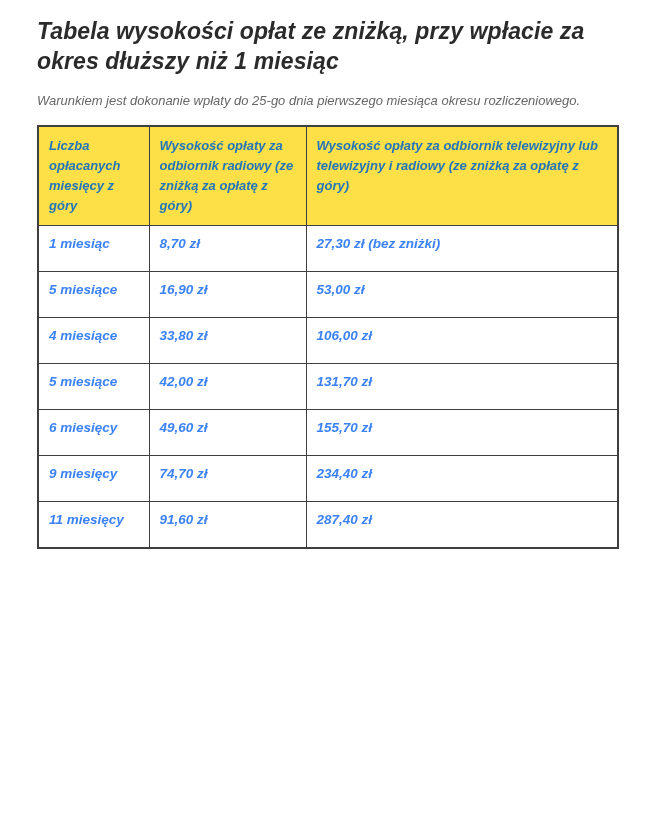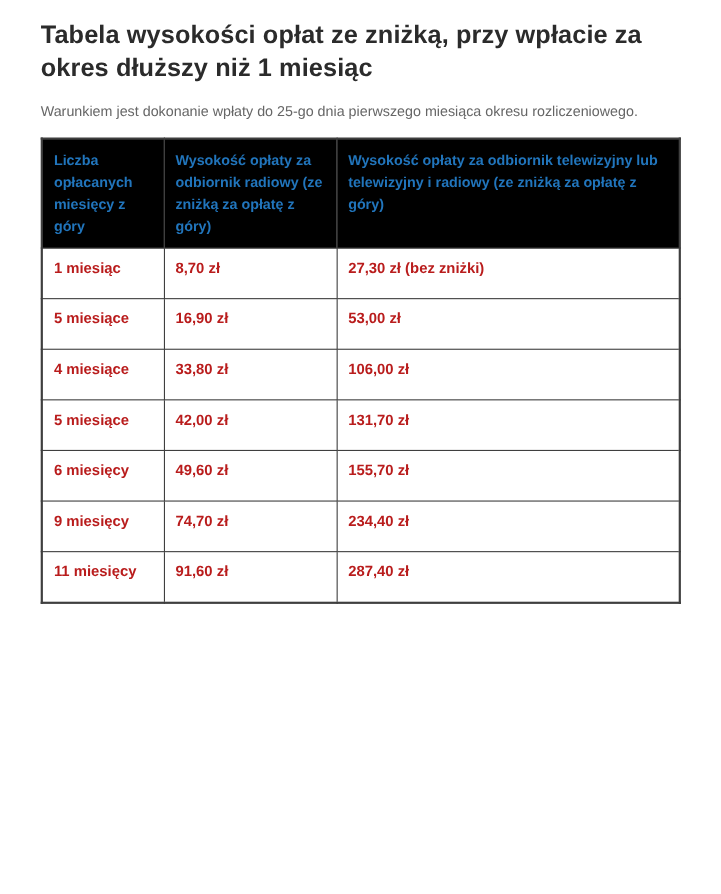--- a/index.html
+++ b/index.html
@@ -6,20 +6,21 @@
   html, body {
     background: #ffffff;
     font-family: "Liberation Sans", "DejaVu Sans", sans-serif;
   }
   .page {
     width: 630px;
     height: 813px;
     background: #ffffff;
     padding: 16px 32px 12px 37px;
     overflow: hidden;
+    font-style: italic;
   }
   .page-title {
     font-size: 23px;
     font-weight: 700;
     color: #2b2b2b;
     line-height: 1.32;
     letter-spacing: 0.1px;
     max-width: 585px;
     margin-bottom: 15px;
   }
@@ -38,30 +39,30 @@
   table.fees-table th,
   table.fees-table td {
     border: 1px solid #3f3f3f;
     vertical-align: top;
     text-align: left;
   }
   table.fees-table col.c1 { width: 111px; }
   table.fees-table col.c2 { width: 157px; }
   table.fees-table col.c3 { width: 312px; }
   table.fees-table th {
-    background: #000000;
+    background: #fde047;
     color: #2175bc;
     font-size: 13px;
     font-weight: 700;
     line-height: 20px;
     padding: 9px 10px 9px 10px;
     height: 100px;
   }
   table.fees-table td {
-    color: #b91c1c;
+    color: #3b82f6;
     font-size: 13.5px;
     font-weight: 700;
     line-height: 1.35;
     padding: 9px 10px 0 10px;
     height: 46px;
     background: #ffffff;
   }
 </style>
 </head>
 <body>

